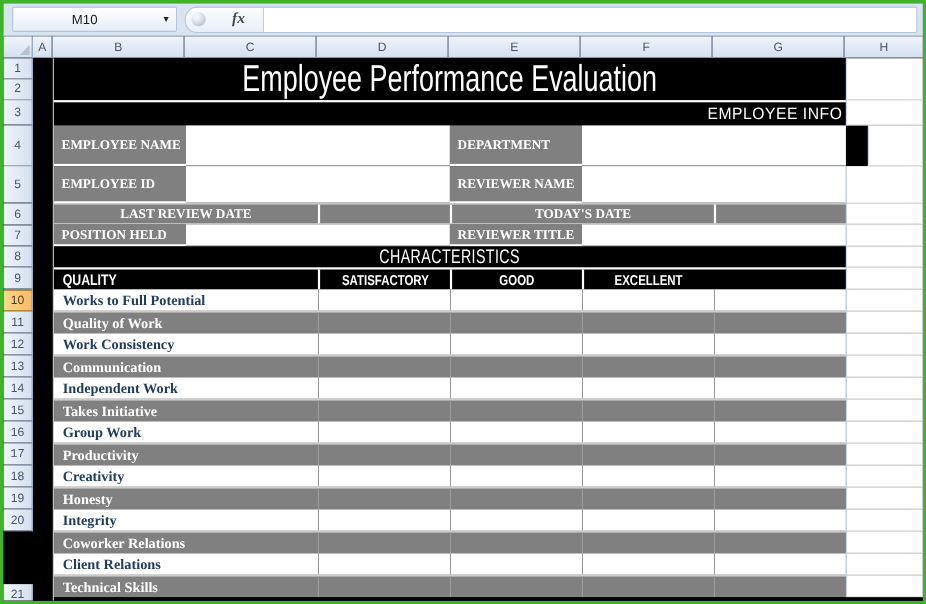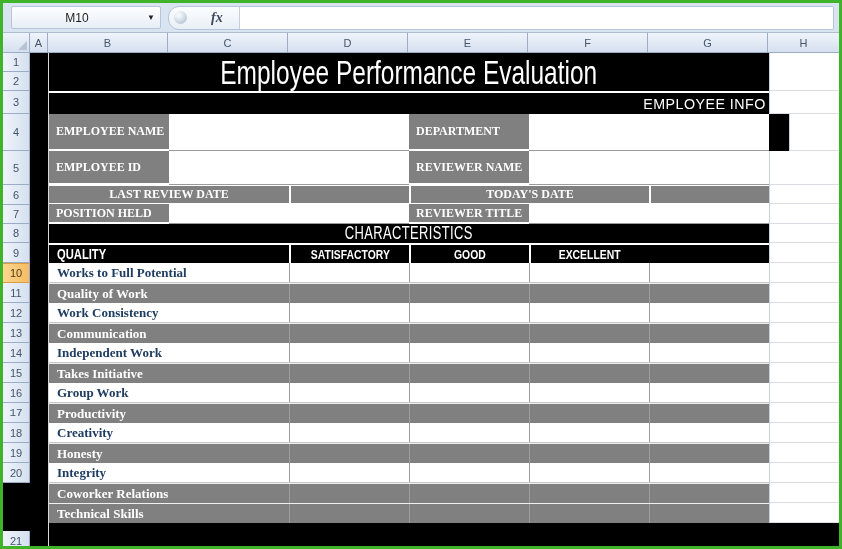--- a/index.html
+++ b/index.html
@@ -348,20 +348,30 @@
             <div class="band qband gray">
               <div class="bandmain">
                 <div class="qcell">Coworker Relations</div>
                 <div class="ratecell"></div>
                 <div class="ratecell"></div>
                 <div class="ratecell"></div>
                 <div class="ratecell"></div>
               </div>
               <div class="cellH"></div>
             </div>
+            <div class="band qband white">
+              <div class="bandmain">
+                <div class="qcell">Client Relations</div>
+                <div class="ratecell"></div>
+                <div class="ratecell"></div>
+                <div class="ratecell"></div>
+                <div class="ratecell"></div>
+              </div>
+              <div class="cellH"></div>
+            </div>
             <div class="band qband gray">
               <div class="bandmain">
                 <div class="qcell">Technical Skills</div>
                 <div class="ratecell"></div>
                 <div class="ratecell"></div>
                 <div class="ratecell"></div>
                 <div class="ratecell"></div>
               </div>
               <div class="cellH"></div>
             </div>

